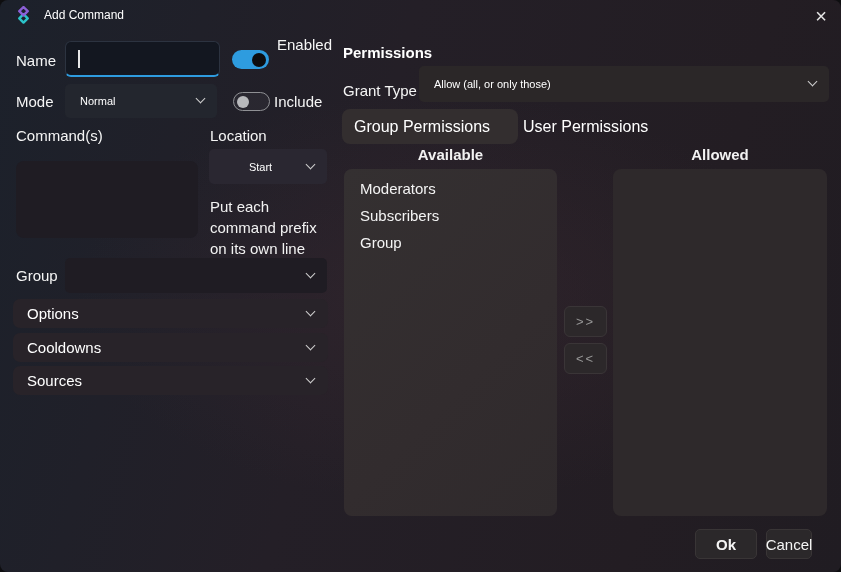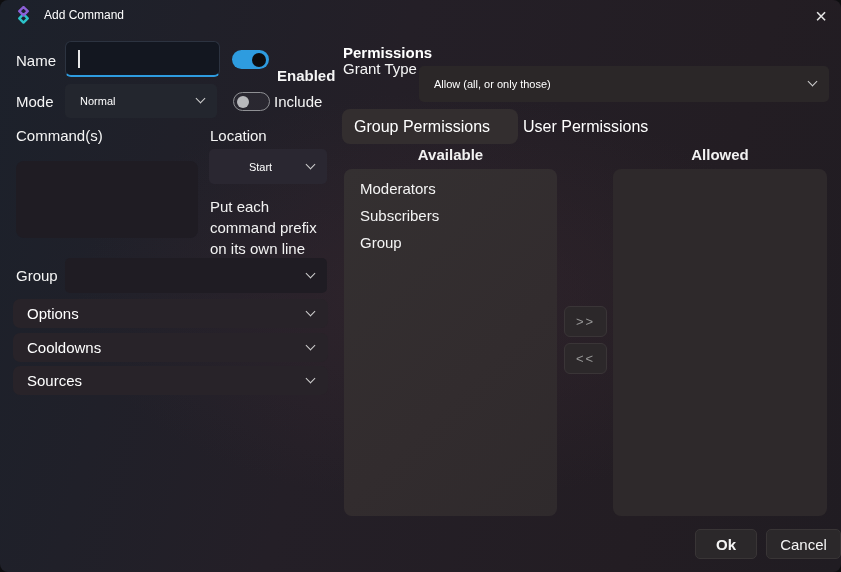--- a/index.html
+++ b/index.html
@@ -74,21 +74,21 @@
   .list-item{height:27px;display:flex;align-items:center;padding-left:16px;font-size:15px;color:#f4f4f4;}
 
   .mv-btn{position:absolute;left:564px;width:43px;height:31px;background:#2c282a;border:1px solid #3a3537;
     border-radius:6px;color:#979797;font-size:13px;letter-spacing:2px;display:flex;align-items:center;justify-content:center;}
   .mv-right{top:306px;}
   .mv-left{top:343px;}
 
   .dlg-btn{position:absolute;top:529px;height:30px;background:#2b282a;border:1px solid #393536;border-radius:5px;
     color:#f5f5f5;font-size:15px;display:flex;align-items:center;justify-content:center;}
   .ok-btn{left:695px;width:62px;font-weight:bold;}
-  .cancel-btn{left:766px;width:75px;}
+  .cancel-btn{left:766px;width:46px;}
 </style>
 </head>
 <body>
 
 <div class="window">
 
   <span class="abs logo">
     <svg width="13" height="18" viewBox="0 0 13 18">
       <path d="M6.5 8.2 L10.7 12.4 L6.5 16.6 L2.3 12.4 Z" fill="none" stroke="var(--logo-teal,#2bc3c9)" stroke-width="2.4" stroke-linejoin="round"></path>
       <path d="M6.5 1 L10.7 5.2 L6.5 9.4 L2.3 5.2 Z" fill="none" stroke="var(--logo-purple,#8b5fd7)" stroke-width="2.4" stroke-linejoin="round"></path>
@@ -96,21 +96,21 @@
   </span>
   <div class="abs title-text">Add Command</div>
   <div class="abs close-btn">×</div>
 
   <div class="abs lbl" style="left:16px;top:52px;">Name</div>
   <input class="abs text-input" type="text" value="" style="">
   <div class="abs caret"></div>
   <div class="toggle on enabled-toggle">
       <span class="knob"></span>
     </div>
-  <div class="abs lbl" style="left:277px;top:67px;font-weight:bold;">Enabled</div>
+  <div class="abs lbl" style="left:277px;top:36px;">Enabled</div>
 
   <div class="abs lbl" style="left:16px;top:93px;">Mode</div>
   <div class="select mode-select">
     <span>Normal</span>
     <span class="chev"></span>
   </div>
   <div class="toggle off include-toggle">
       <span class="knob"></span>
     </div>
   <div class="abs lbl" style="left:274px;top:93px;">Include</div>
@@ -138,21 +138,21 @@
   <div class="expander" style="top:299px;">
     <span>Options</span>
     <span class="chev"></span>
   </div>
   <div class="expander" style="top:366px;">
     <span>Sources</span>
     <span class="chev"></span>
   </div>
 
   <div class="abs hdr" style="left:343px;top:44px;">Permissions</div>
-  <div class="abs lbl" style="left:343px;top:60px;">Grant Type</div>
+  <div class="abs lbl" style="left:343px;top:82px;">Grant Type</div>
   <div class="select grant-select">
     <span>Allow (all, or only those)</span>
     <span class="chev"></span>
   </div>
 
   <div class="tab selected">
     <span>Group Permissions</span>
   </div>
   <div class="tab plain">
     <span>User Permissions</span>

